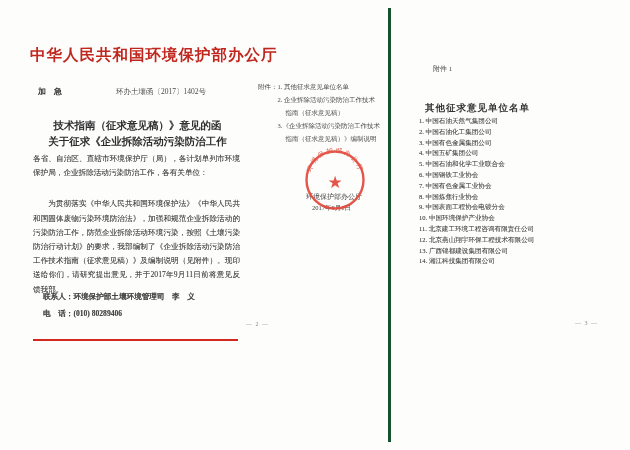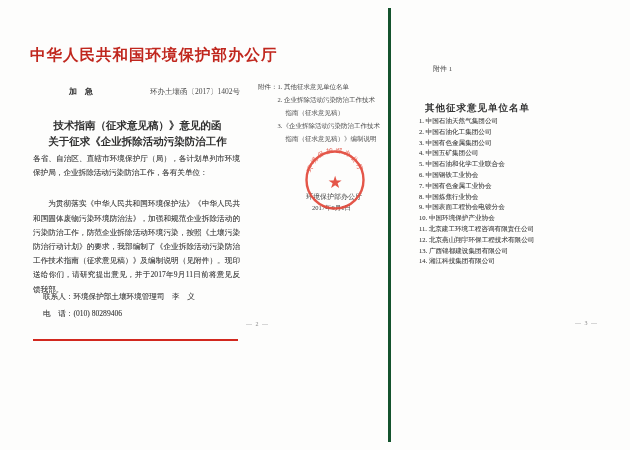--- a/index.html
+++ b/index.html
@@ -12,30 +12,30 @@
   .page{position:absolute;}
   .abs{position:absolute;}
 
   
   #page1{left:12px;top:8px;width:252px;height:434px;}
   .masthead{
     left:18px;top:37px;width:215px;text-align:center;
     font-size:15.5px;font-weight:bold;color:#c0271e;
     letter-spacing:1px;white-space:nowrap;
   }
-  .urgency{left:26px;top:78px;font-size:8px;font-weight:bold;letter-spacing:3px;color:#2e2e2e;margin-left:31px;}
-  .doc-number{left:104px;top:79px;width:124px;text-align:right;font-size:7.5px;color:#4a4a4a;}
+  .urgency{left:26px;top:78px;font-size:8px;font-weight:bold;letter-spacing:3px;color:#2e2e2e;}
+  .doc-number{left:104px;top:79px;width:124px;font-size:7.5px;color:#4a4a4a;}
   .letter-title{left:18px;top:110px;width:215px;text-align:center;
     font-size:10.5px;font-weight:bold;line-height:16px;color:#2f2f2f;}
   .body-flow{left:21px;top:144px;width:207px;font-size:7.6px;line-height:14.2px;
     text-align:justify;color:#454545;text-shadow:0 0 .4px rgba(80,80,80,.55);}
   .body-par{text-indent:2em;margin-top:17px;}
   .contact-block{left:21px;top:281px;width:207px;font-size:7.6px;line-height:16.5px;
     color:#454545;text-shadow:0 0 .4px rgba(80,80,80,.55);}
-  .contact-block div{padding-left:10px;}
+  .contact-block div{padding-left:10px;font-weight:bold;}
   .red-rule{left:21px;top:331px;width:205px;height:2px;background:#d2281e;}
 
   
   #page2{left:242px;top:8px;width:150px;height:434px;}
   .attachments{left:16px;top:72px;width:122px;font-size:6.5px;line-height:13px;
     display:flex;color:#4a4a4a;}
   .attachments .label{flex:0 0 auto;}
   .attachments .items{flex:1 1 auto;}
   .attachments .items div{padding-left:8px;text-indent:-8px;}
   .issuer-line{left:64px;top:184px;font-size:7px;color:#3c3c3c;white-space:nowrap;z-index:1;}

